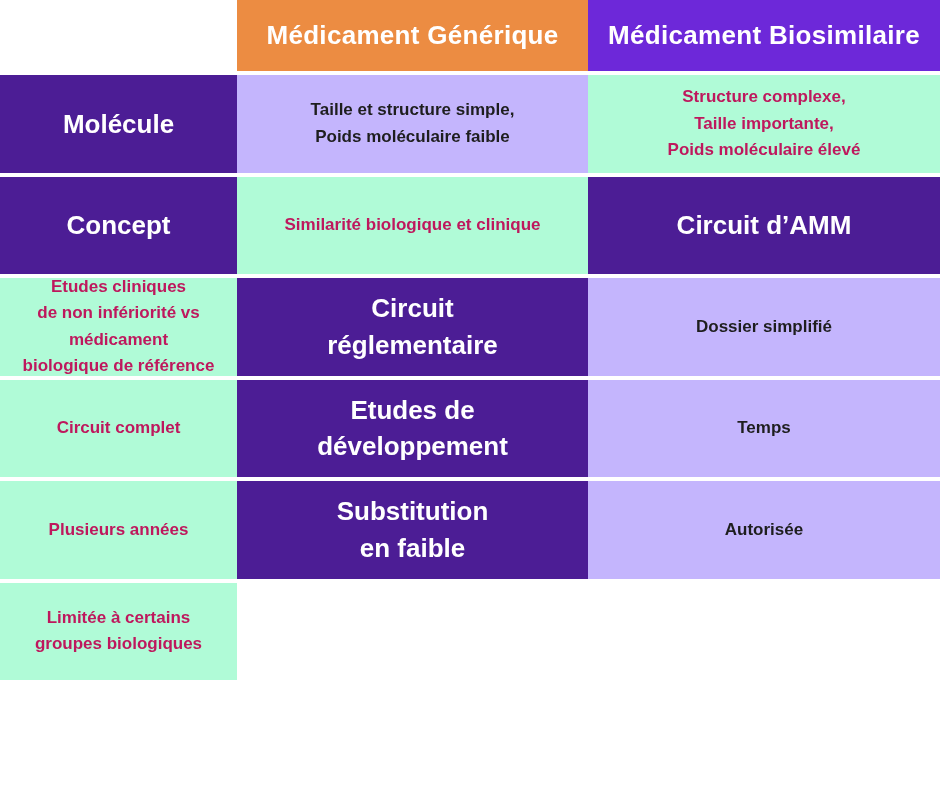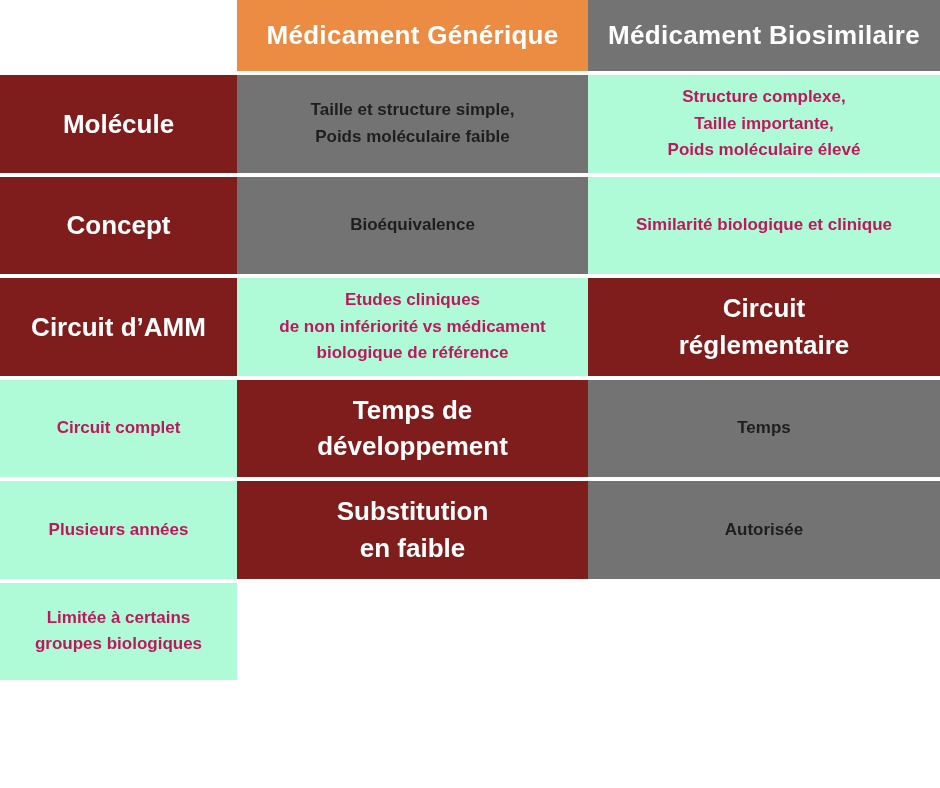--- a/index.html
+++ b/index.html
@@ -25,23 +25,23 @@
     display: flex;
     align-items: center;
     justify-content: center;
     text-align: center;
     color: #ffffff;
     font-weight: bold;
     font-size: 26px;
     letter-spacing: 0.3px;
   }
   .col-head.generique { background: #EC8C42; }
-  .col-head.biosimilaire { background: #737373; }
+  .col-head.biosimilaire { background: #6d28d9; }
   .row-label {
-    background: #7f1d1d;
+    background: #4c1d95;
     color: #ffffff;
     font-weight: bold;
     font-size: 26px;
     line-height: 1.4;
     display: flex;
     align-items: center;
     justify-content: center;
     text-align: center;
     white-space: pre-line;
     padding: 0 8px;
@@ -53,54 +53,54 @@
     justify-content: center;
     text-align: center;
     font-weight: bold;
     font-size: 17px;
     line-height: 1.55;
     color: #1E1E1E;
     white-space: pre-line;
     padding: 6px 12px;
     box-sizing: border-box;
   }
-  .cell.generique { background: #737373; }
+  .cell.generique { background: #c4b5fd; }
   .cell.biosimilaire { background: #B0FBD7; color: #be185d; }
 </style>
 </head>
 <body>
 
 <div class="canvas">
   <div class="grid">
 
     <div class="corner"></div>
     <div class="col-head generique">Médicament Générique</div>
     <div class="col-head biosimilaire">Médicament Biosimilaire</div>
 
     <div class="row-label">Molécule</div>
     <div class="cell generique">Taille et structure simple,
 Poids moléculaire faible</div>
     <div class="cell biosimilaire">Structure complexe,
 Taille importante,
 Poids moléculaire élevé</div>
 
     <div class="row-label">Concept</div>
-    <div class="cell generique">Bioéquivalence</div>
     <div class="cell biosimilaire">Similarité biologique et clinique</div>
 
     <div class="row-label">Circuit d’AMM</div>
     <div class="cell biosimilaire">Etudes cliniques
 de non infériorité vs médicament
 biologique de référence</div>
 
     <div class="row-label">Circuit
 réglementaire</div>
+    <div class="cell generique">Dossier simplifié</div>
     <div class="cell biosimilaire">Circuit complet</div>
 
-    <div class="row-label">Temps de
+    <div class="row-label">Etudes de
 développement</div>
     <div class="cell generique">Temps</div>
     <div class="cell biosimilaire">Plusieurs années</div>
 
     <div class="row-label">Substitution
 en faible</div>
     <div class="cell generique">Autorisée</div>
     <div class="cell biosimilaire">Limitée à certains
 groupes biologiques</div>
 

